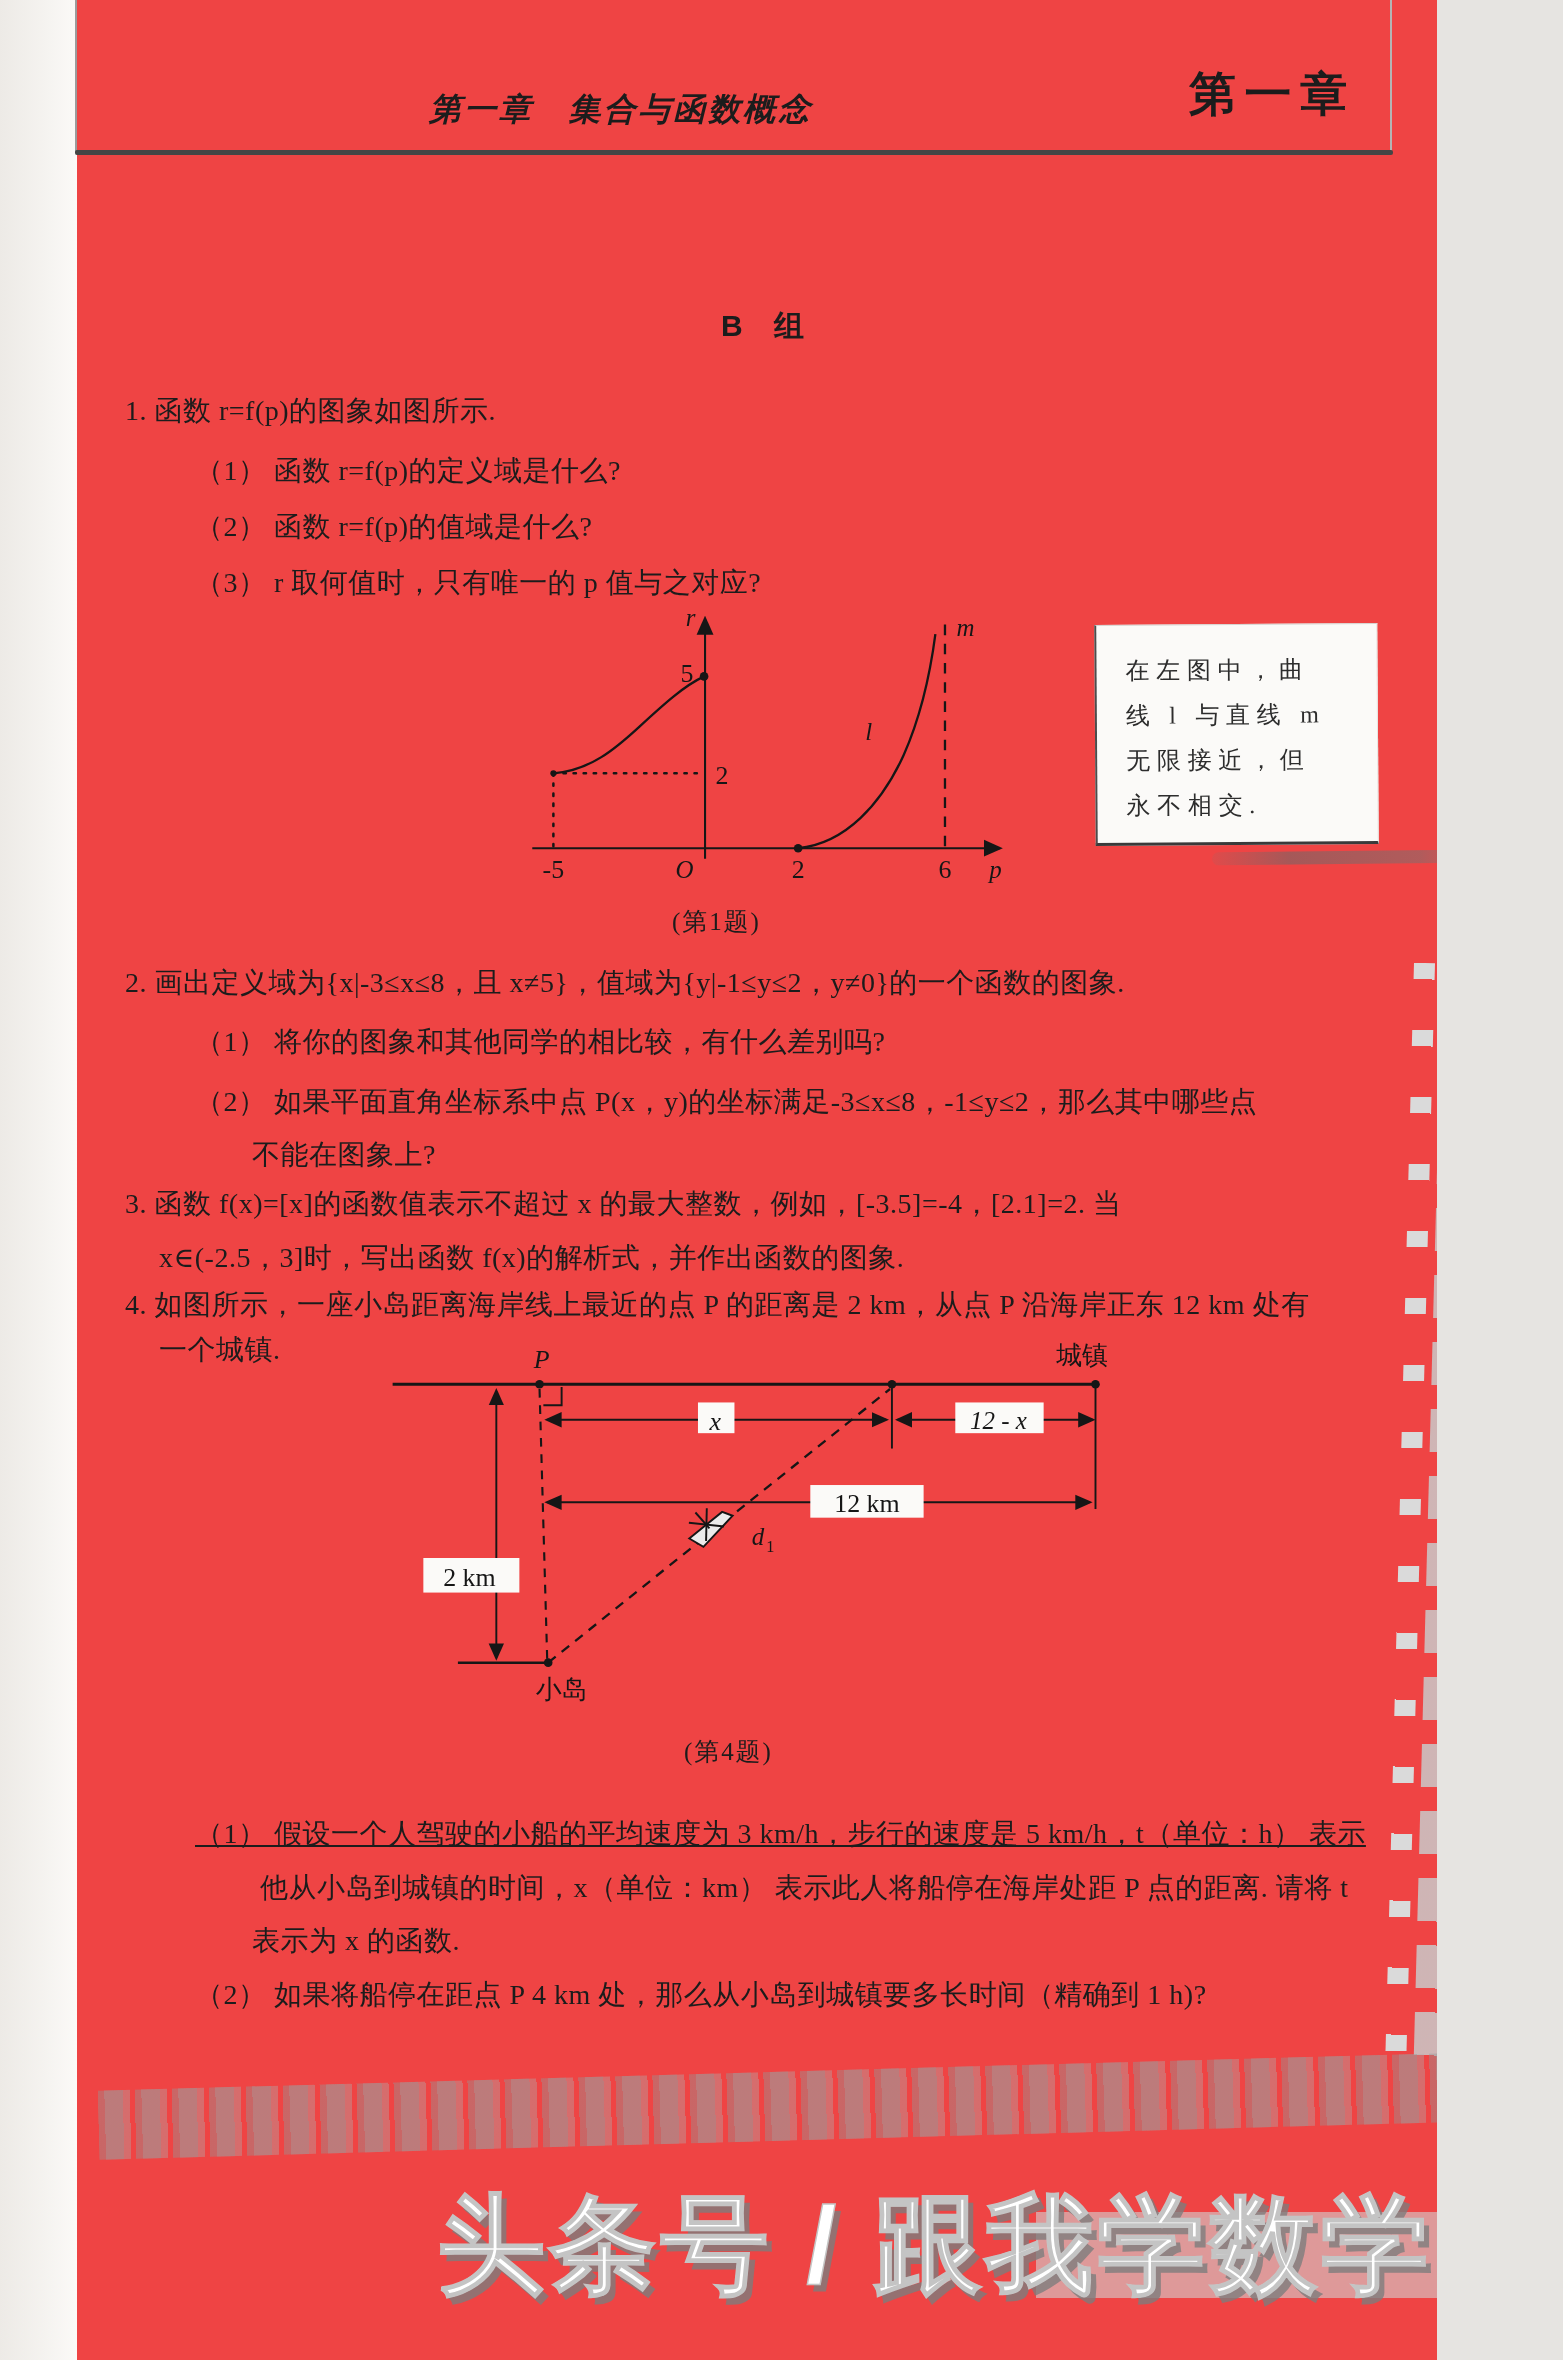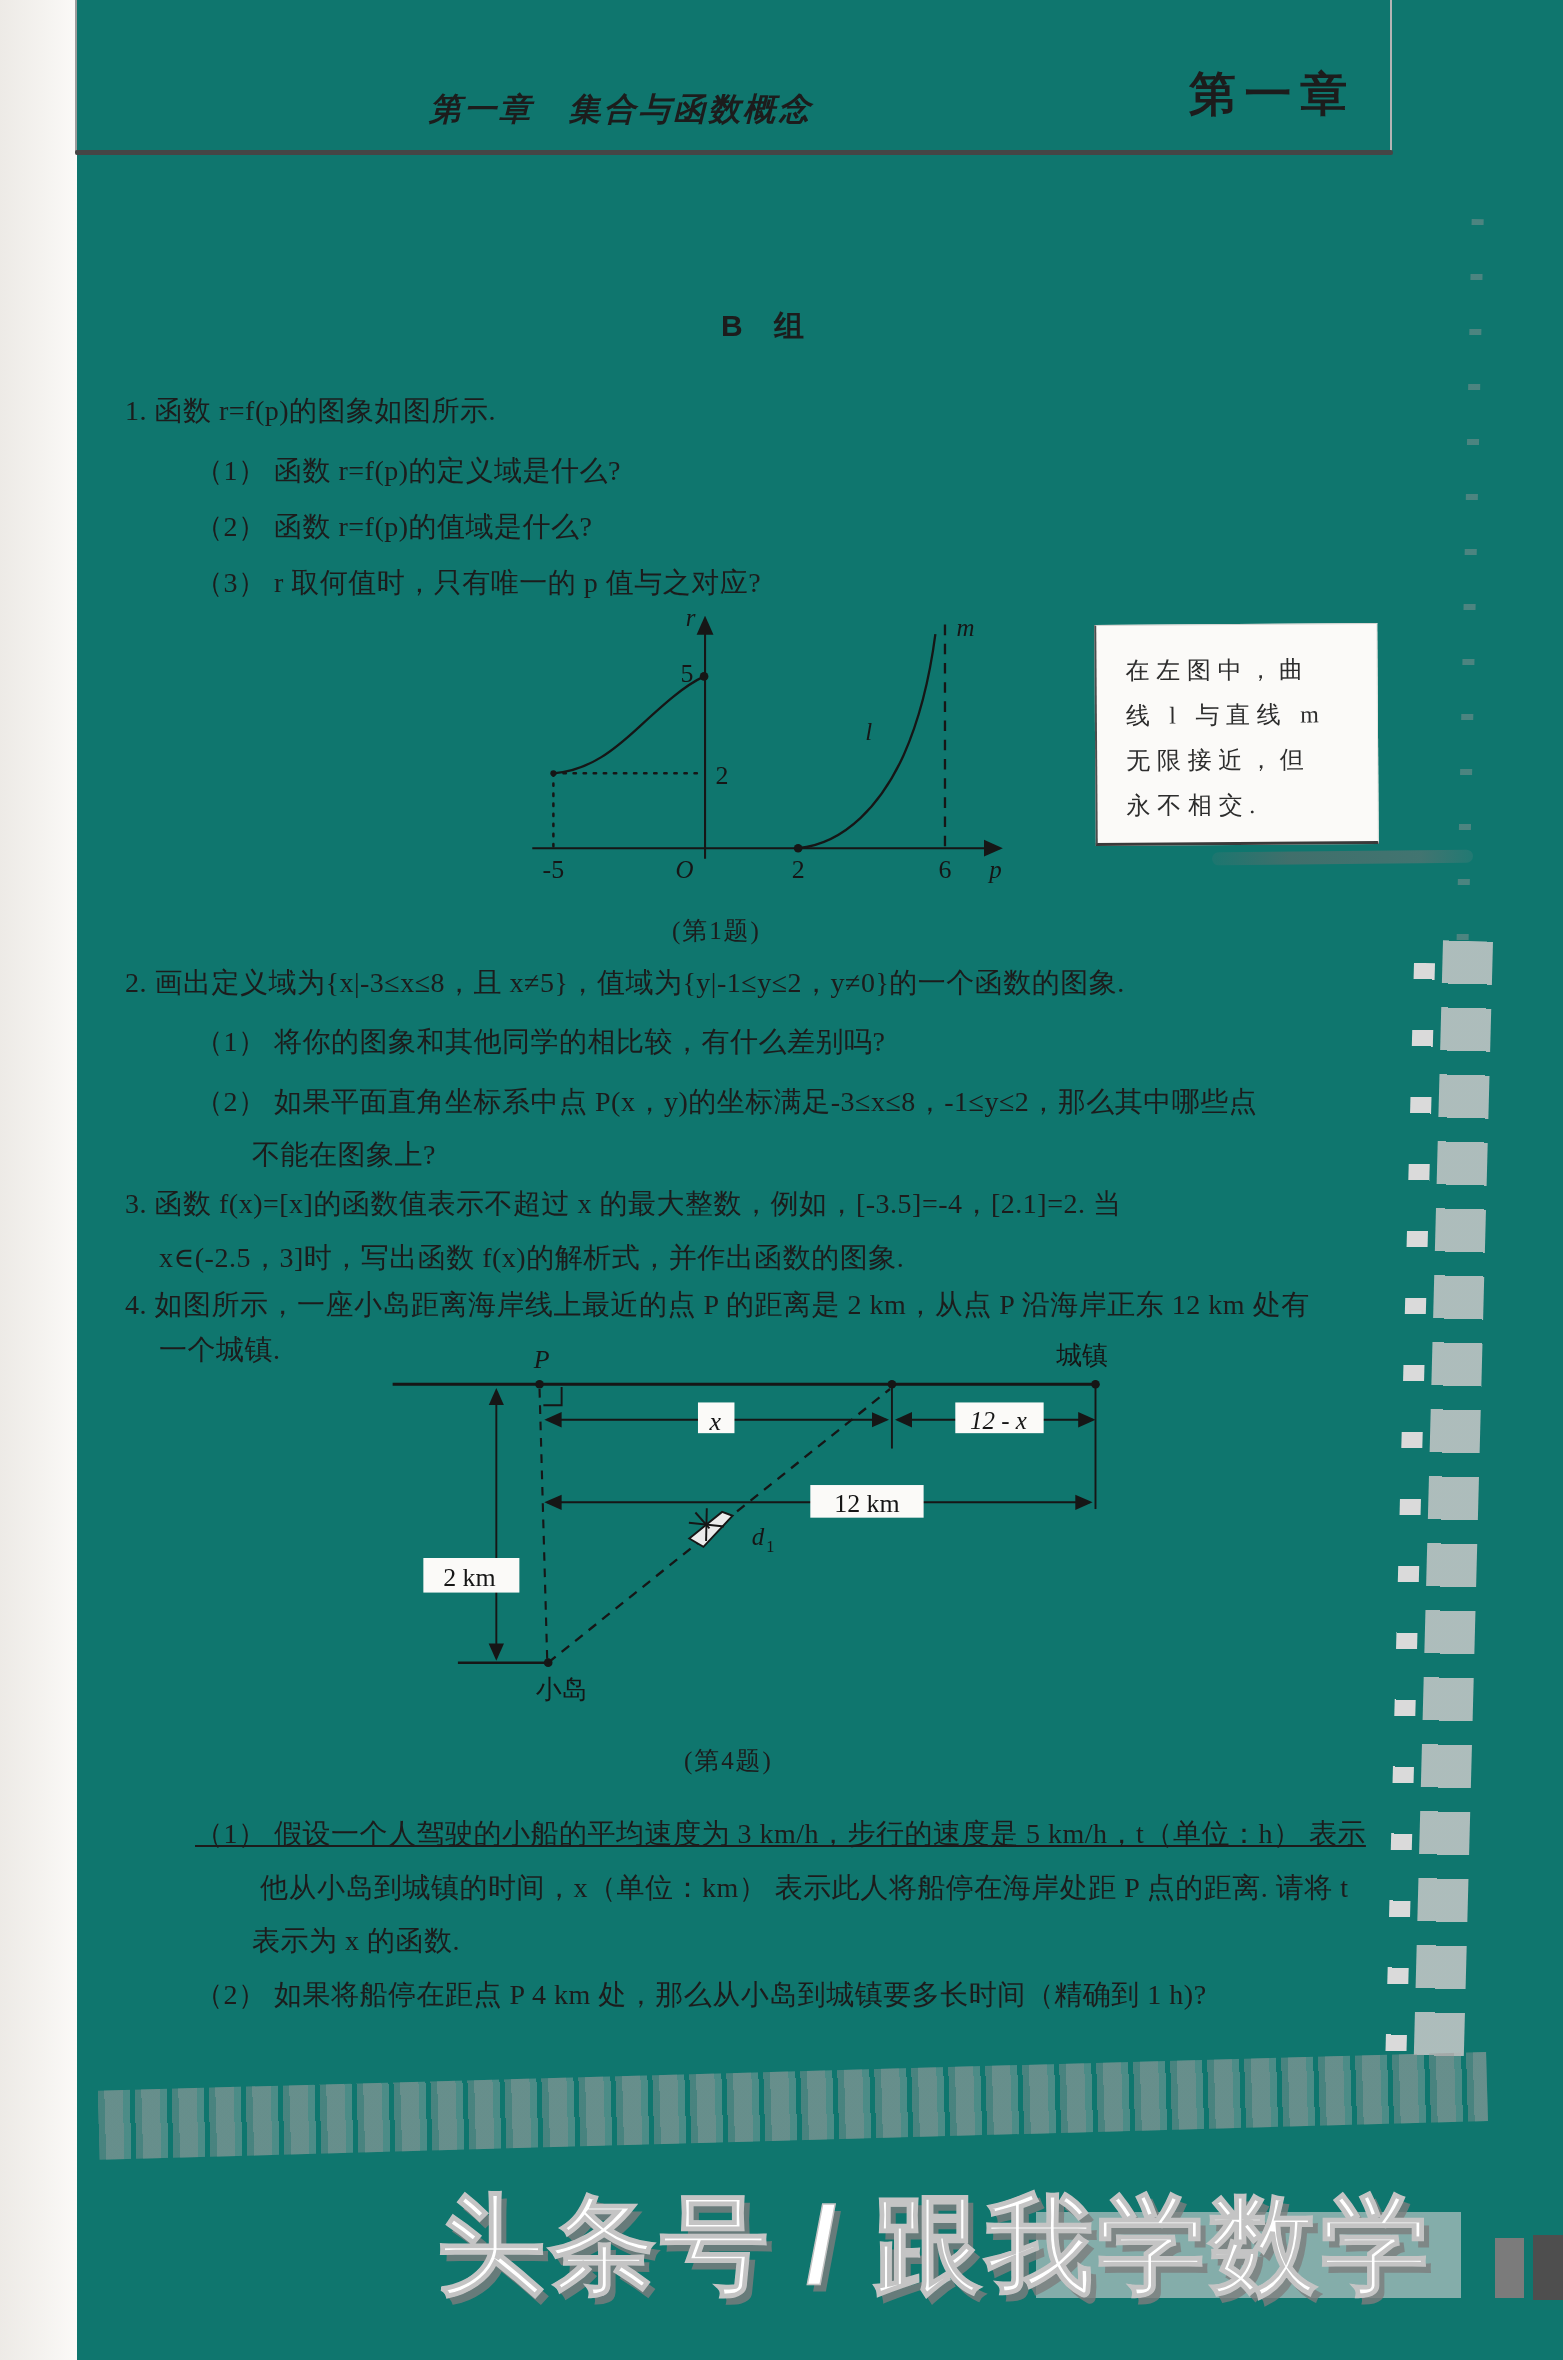--- a/index.html
+++ b/index.html
@@ -1,32 +1,32 @@
 <!DOCTYPE html>
 <html><head>
 <meta charset="utf-8">
 <style>
   html,body{margin:0;padding:0;background:#e6e4e1;}
   .page{
-    position:relative;width:1563px;height:2360px;overflow:hidden;
-    background:#0f766e;color:#1c1c1c;
+    position:relative;width:1437px;height:2360px;overflow:hidden;
+    background:#ef4444;color:#1c1c1c;
     font-family:"Liberation Serif","DejaVu Serif",serif;
   }
   .left-shade{position:absolute;left:0;top:0;width:77px;height:2360px;
     background:linear-gradient(90deg,#edeae6 0,#f5f3f0 60%,#fbfaf8 100%);}
   .vline{position:absolute;width:1.9px;background:#9c9c9c;}
   .hdr-rule{position:absolute;left:75px;top:150px;width:1318px;height:4.8px;background:#454545;border-radius:1.9px;}
   .chap-title{position:absolute;left:429px;top:88px;font-size:32px;font-weight:bold;font-style:italic;
     letter-spacing:2.9px;font-family:"Liberation Sans","DejaVu Sans",sans-serif;white-space:nowrap;}
   .chap-badge{position:absolute;left:1189px;top:63px;font-size:47px;font-weight:bold;letter-spacing:8.6px;
     font-family:"Liberation Sans","DejaVu Sans",sans-serif;white-space:nowrap;}
   .section-title{position:absolute;left:721px;top:306px;font-size:30px;font-weight:bold;letter-spacing:11.5px;
     font-family:"Liberation Sans","DejaVu Sans",sans-serif;white-space:nowrap;}
   .line{position:absolute;font-size:28px;line-height:35px;letter-spacing:0.5px;white-space:pre;}
-  .caption{position:absolute;font-size:25px;letter-spacing:1.9px;white-space:pre;margin-top:9px;}
+  .caption{position:absolute;font-size:25px;letter-spacing:1.9px;white-space:pre;}
   .fig{position:absolute;}
   .notebox{position:absolute;left:1095px;top:624px;width:283px;height:221px;box-sizing:border-box;
     padding:23px 11.5px 7.7px 29px;border-left:2.9px solid #4c4c4c;border-bottom:3.8px solid #3a3a3a;
     border-top:1px solid #d6d4d1;border-right:1px solid #e7e5e2;transform:rotate(-.4deg);background:#fbfaf8;}
   .notebox .nline{font-size:24px;line-height:45px;letter-spacing:6.7px;color:#2d2d2d;white-space:nowrap;}
   .smudge{position:absolute;left:1212px;top:851px;width:261px;height:13.4px;border-radius:6.7px;
     transform:rotate(-.6deg);
     background:linear-gradient(90deg,rgba(120,120,120,.12),rgba(105,105,105,.55) 30%,rgba(115,115,115,.5) 80%,rgba(140,140,140,.15));}
   .bind-right-top{position:absolute;left:1464px;top:219px;width:11.5px;height:735px;transform:rotate(1.2deg);
     background:repeating-linear-gradient(180deg,rgba(150,150,150,.45) 0 5.8px,rgba(0,0,0,0) 5.8px 55px);}

